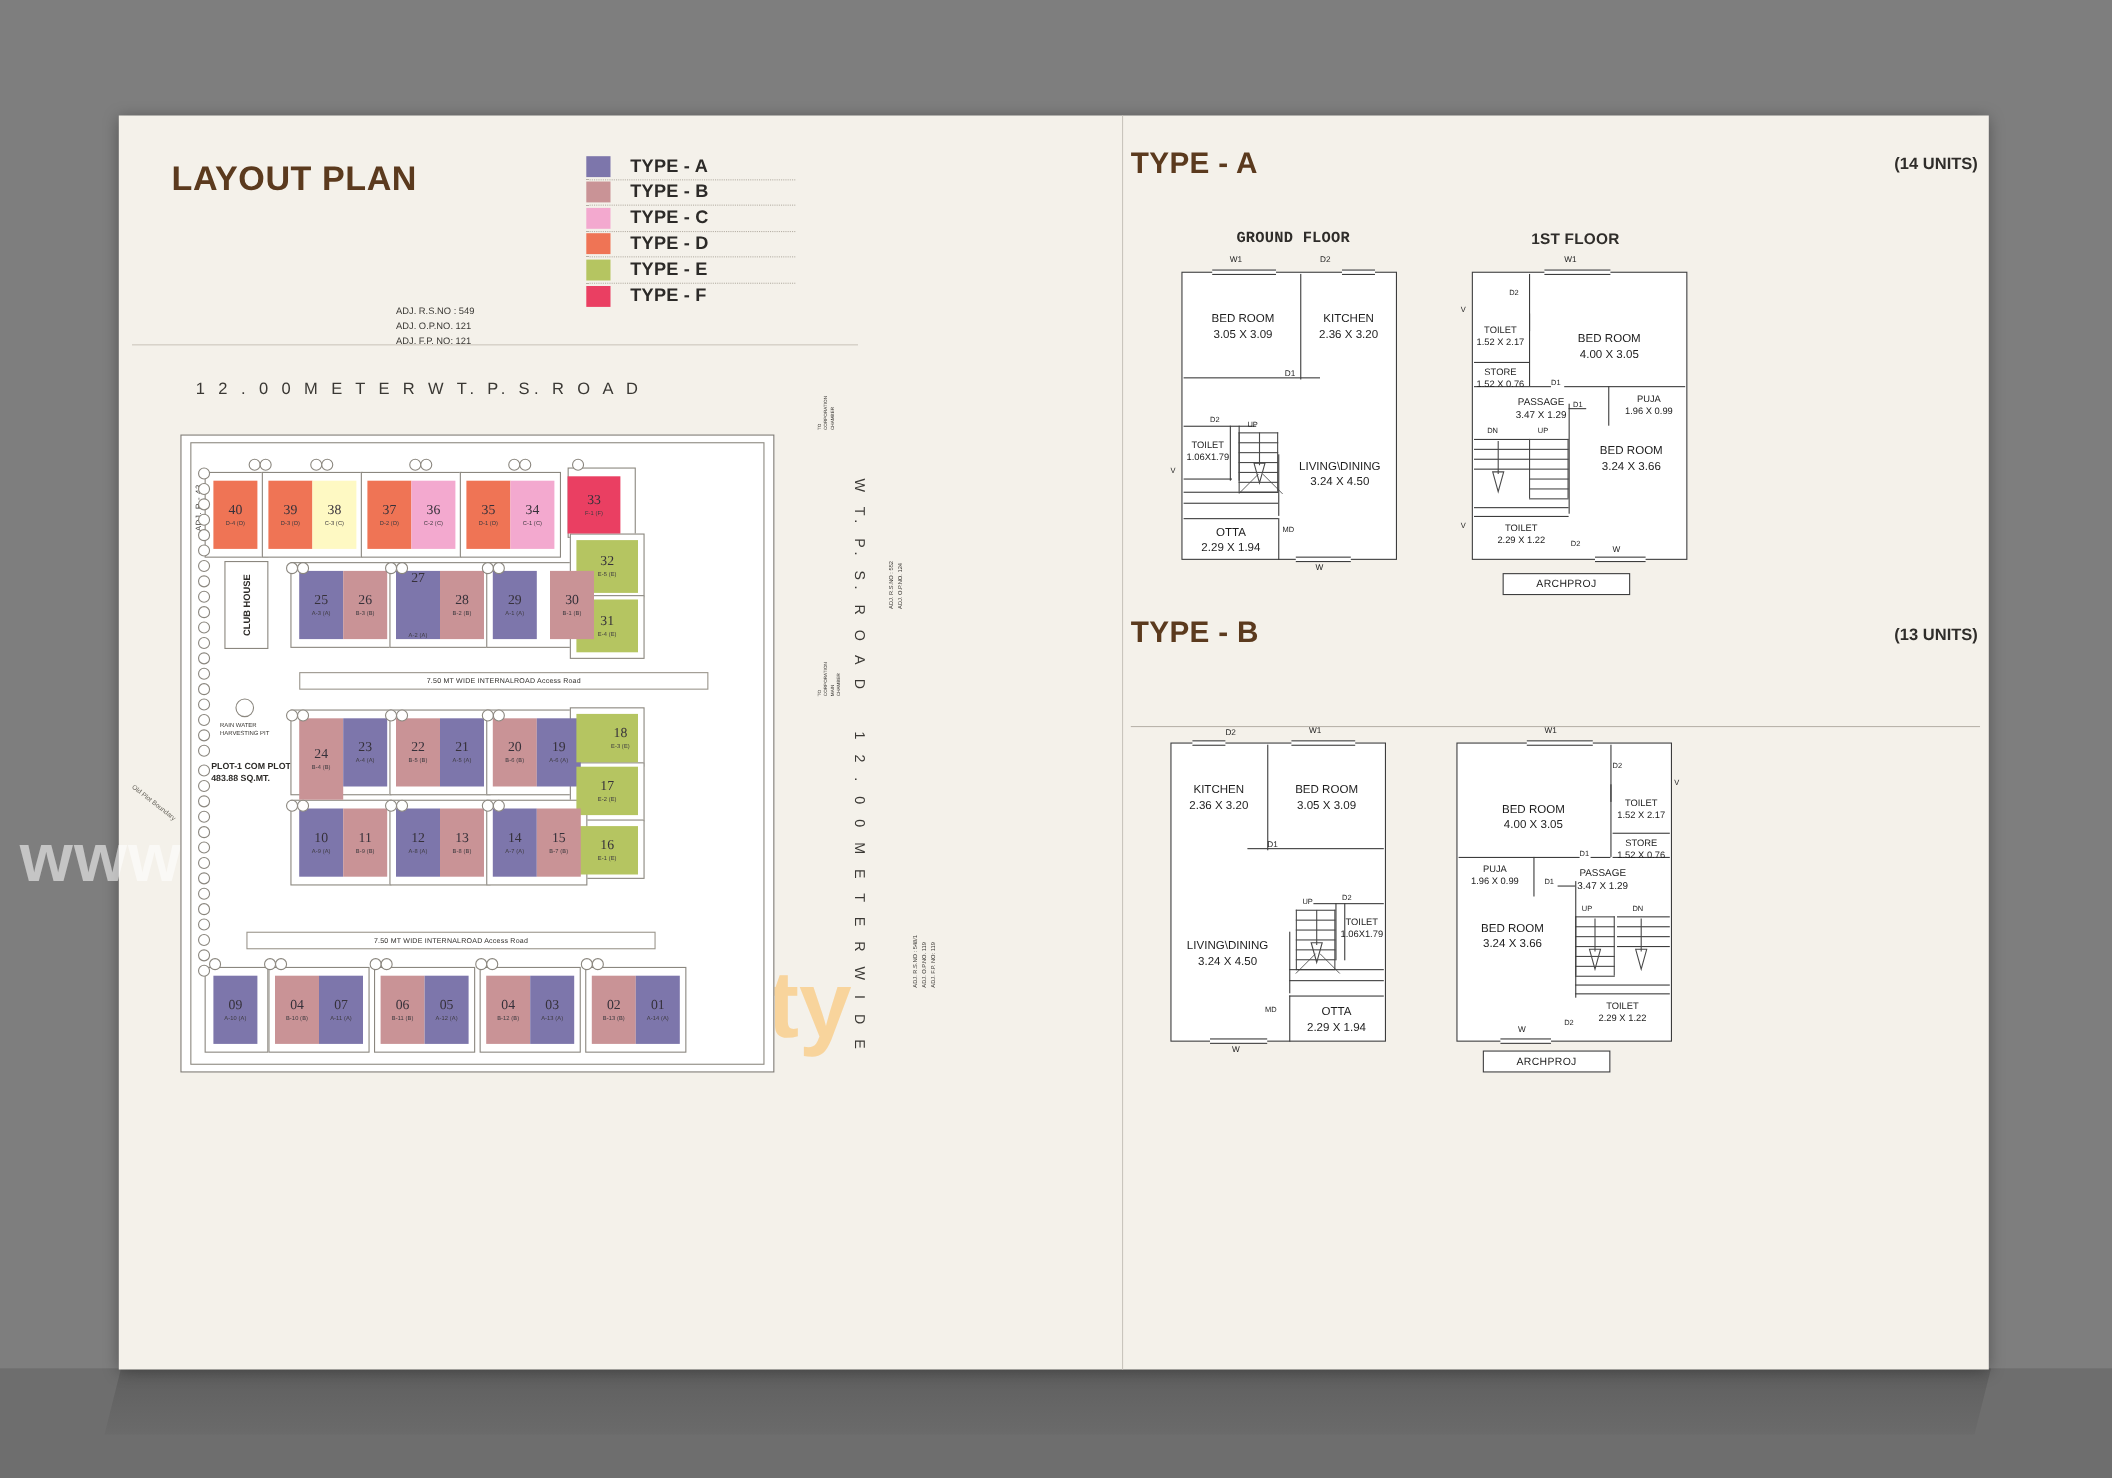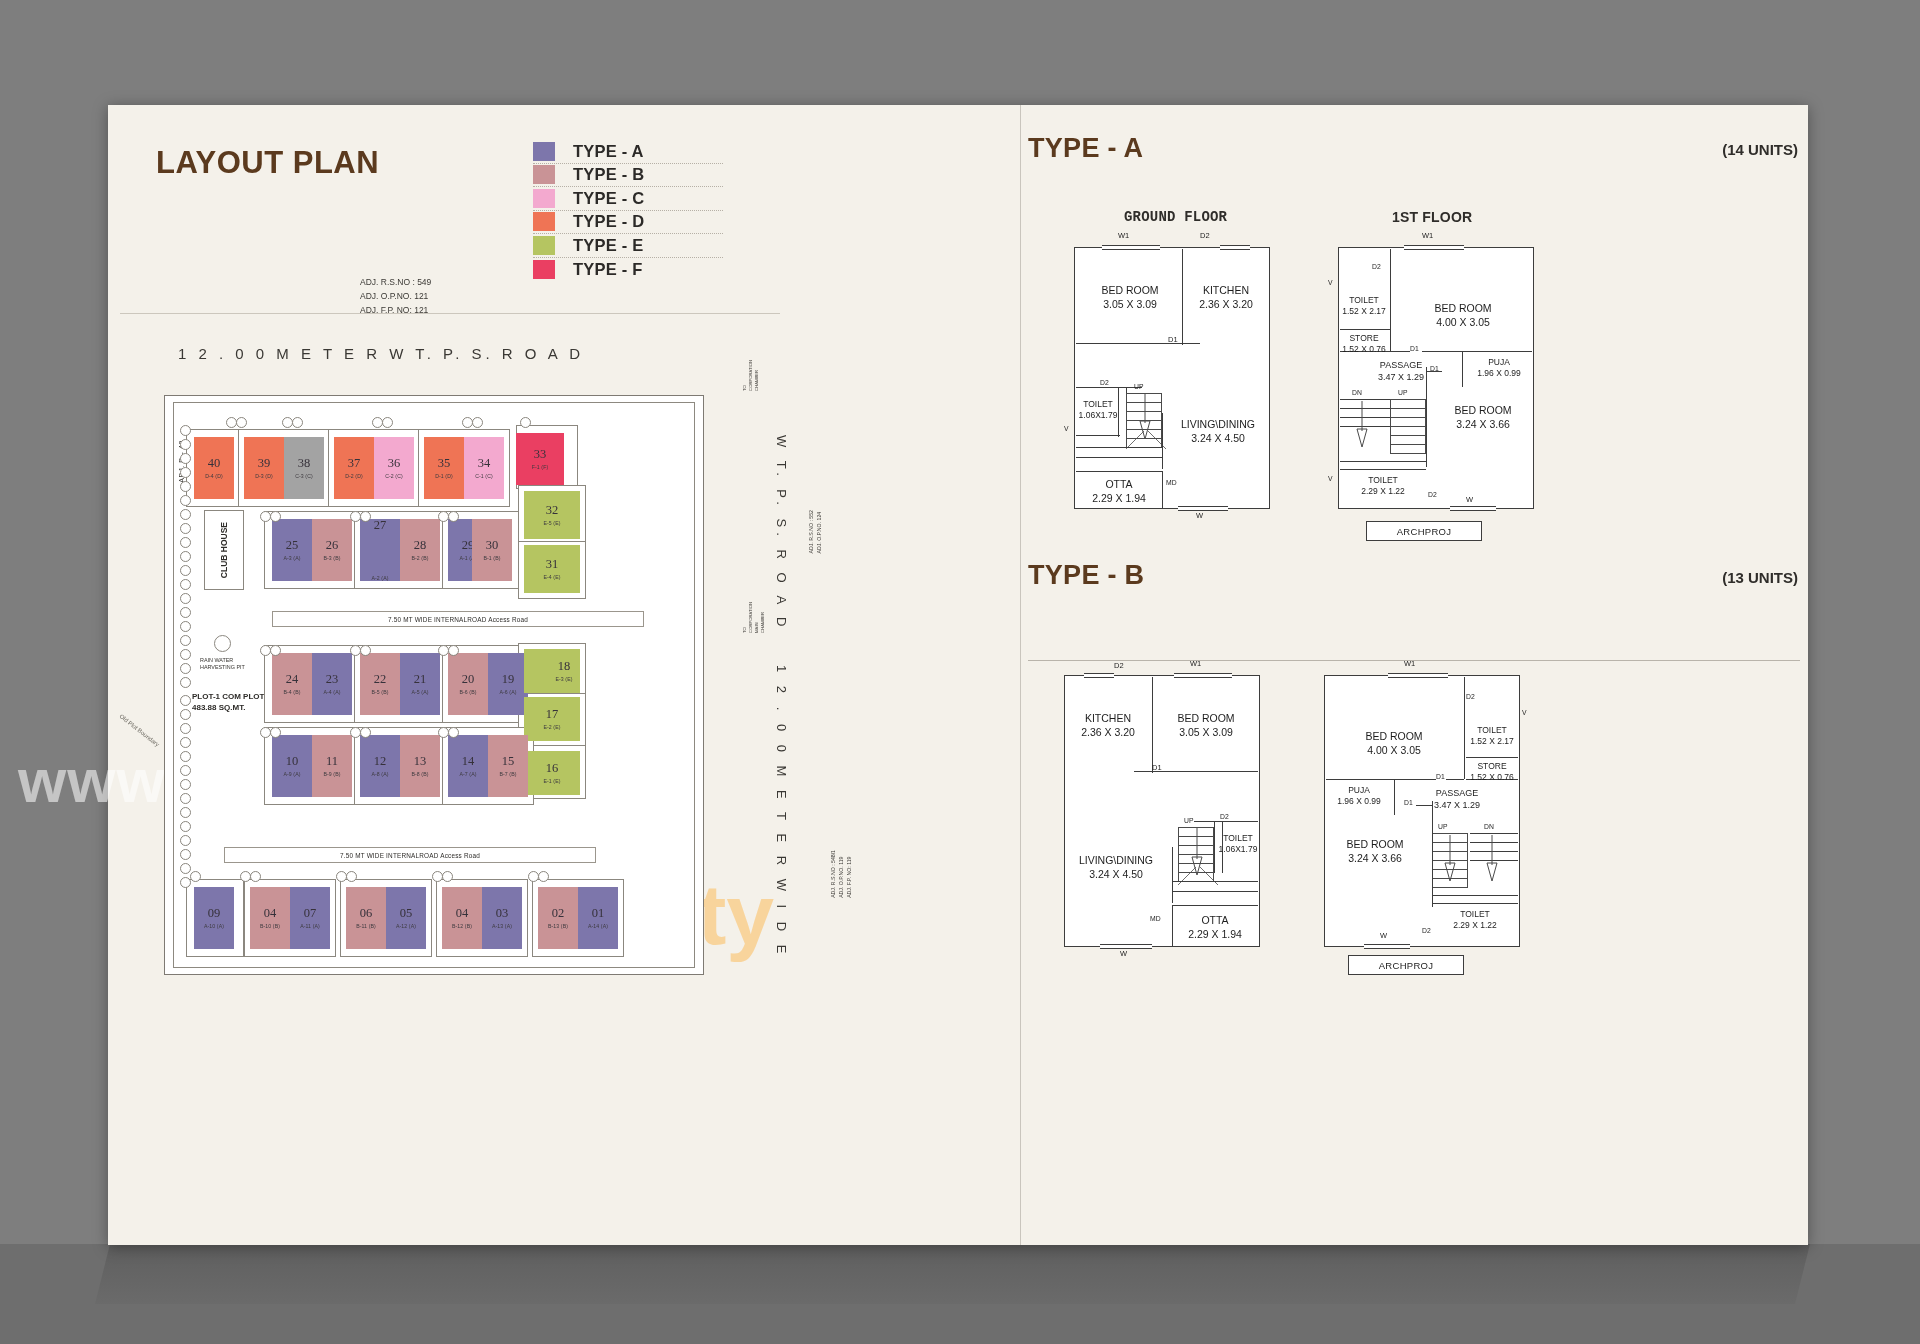--- a/index.html
+++ b/index.html
@@ -344,21 +344,21 @@
             <div class="blockwrap" style="left: 272px; top: 484px; width: 92px; height: 78px;"></div>
             <div class="blockwrap" style="left: 368px; top: 484px; width: 92px; height: 78px;"></div>
             <div class="plot" style="left: 30px; top: 42px; width: 40px; height: 62px; background: rgb(239, 116, 85);">
               <div class="plot-no">40</div>
               <div class="plot-sub">D-4 (D)</div>
             </div>
             <div class="plot" style="left: 80px; top: 42px; width: 40px; height: 62px; background: rgb(239, 116, 85);">
               <div class="plot-no">39</div>
               <div class="plot-sub">D-3 (D)</div>
             </div>
-            <div class="plot" style="left: 120px; top: 42px; width: 40px; height: 62px; background: #a3a3a3;">
+            <div class="plot" style="left: 120px; top: 42px; width: 40px; height: 62px; background: #fef9c3;">
               <div class="plot-no">38</div>
               <div class="plot-sub">C-3 (C)</div>
             </div>
             <div class="plot" style="left: 170px; top: 42px; width: 40px; height: 62px; background: rgb(239, 116, 85);">
               <div class="plot-no">37</div>
               <div class="plot-sub">D-2 (D)</div>
             </div>
             <div class="plot" style="left: 210px; top: 42px; width: 40px; height: 62px; background: rgb(243, 169, 207);">
               <div class="plot-no">36</div>
               <div class="plot-sub">C-2 (C)</div>
@@ -396,25 +396,25 @@
               <div class="plot-sub">A-2 (A)</div>
             </div>
             <div class="plot" style="left: 236px; top: 124px; width: 40px; height: 62px; background: rgb(201, 147, 150);">
               <div class="plot-no">28</div>
               <div class="plot-sub">B-2 (B)</div>
             </div>
             <div class="plot" style="left: 284px; top: 124px; width: 40px; height: 62px; background: rgb(125, 118, 171);">
               <div class="plot-no">29</div>
               <div class="plot-sub">A-1 (A)</div>
             </div>
-            <div class="plot" style="left: 308px; top: 124px; width: 40px; height: 62px; background: rgb(201, 147, 150);">
+            <div class="plot" style="left: 336px; top: 124px; width: 40px; height: 62px; background: rgb(201, 147, 150);">
               <div class="plot-no">30</div>
               <div class="plot-sub">B-1 (B)</div>
             </div>
-            <div class="plot" style="left: 108px; top: 258px; width: 40px; height: 62px; background: rgb(201, 147, 150);">
+            <div class="plot" style="left: 108px; top: 258px; width: 40px; height: 74px; background: rgb(201, 147, 150);">
               <div class="plot-no">24</div>
               <div class="plot-sub">B-4 (B)</div>
             </div>
             <div class="plot" style="left: 148px; top: 258px; width: 40px; height: 62px; background: rgb(125, 118, 171);">
               <div class="plot-no">23</div>
               <div class="plot-sub">A-4 (A)</div>
             </div>
             <div class="plot" style="left: 196px; top: 258px; width: 40px; height: 62px; background: rgb(201, 147, 150);">
               <div class="plot-no">22</div>
               <div class="plot-sub">B-5 (B)</div>

